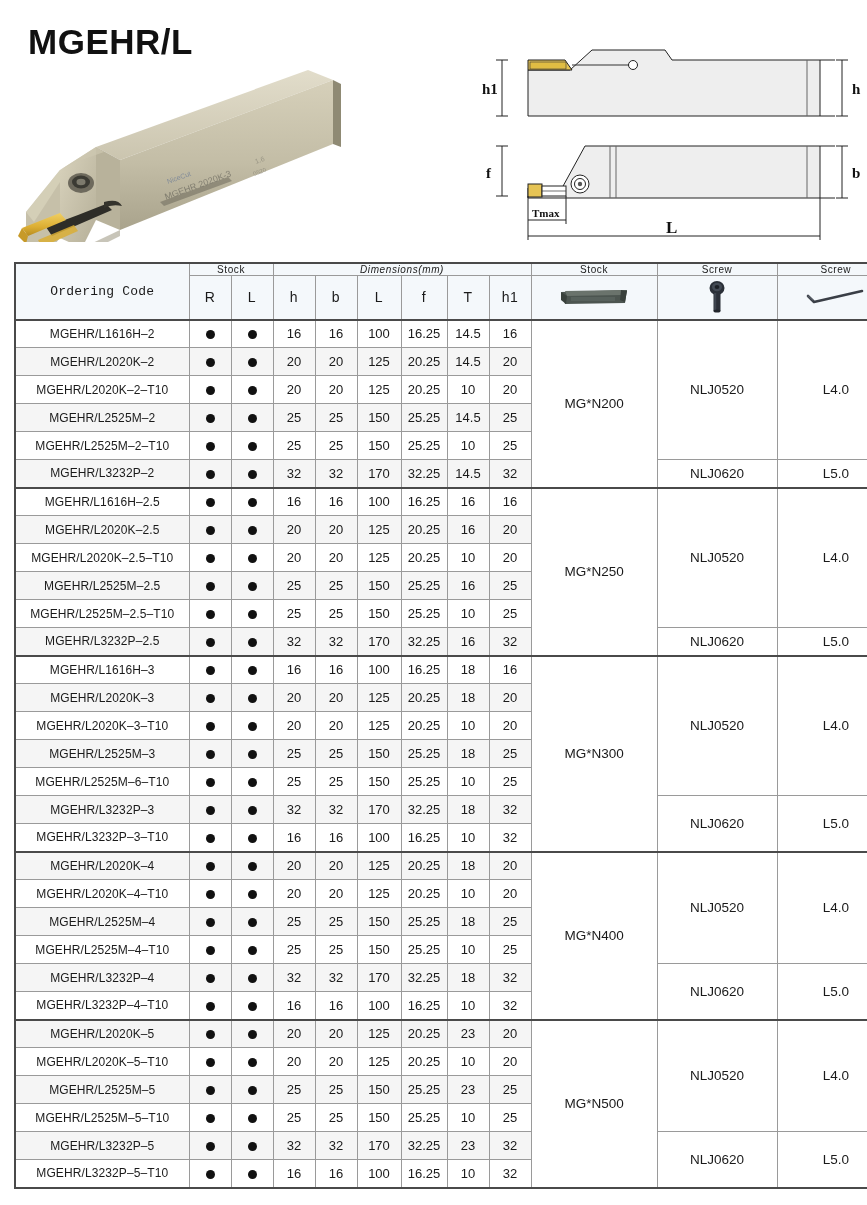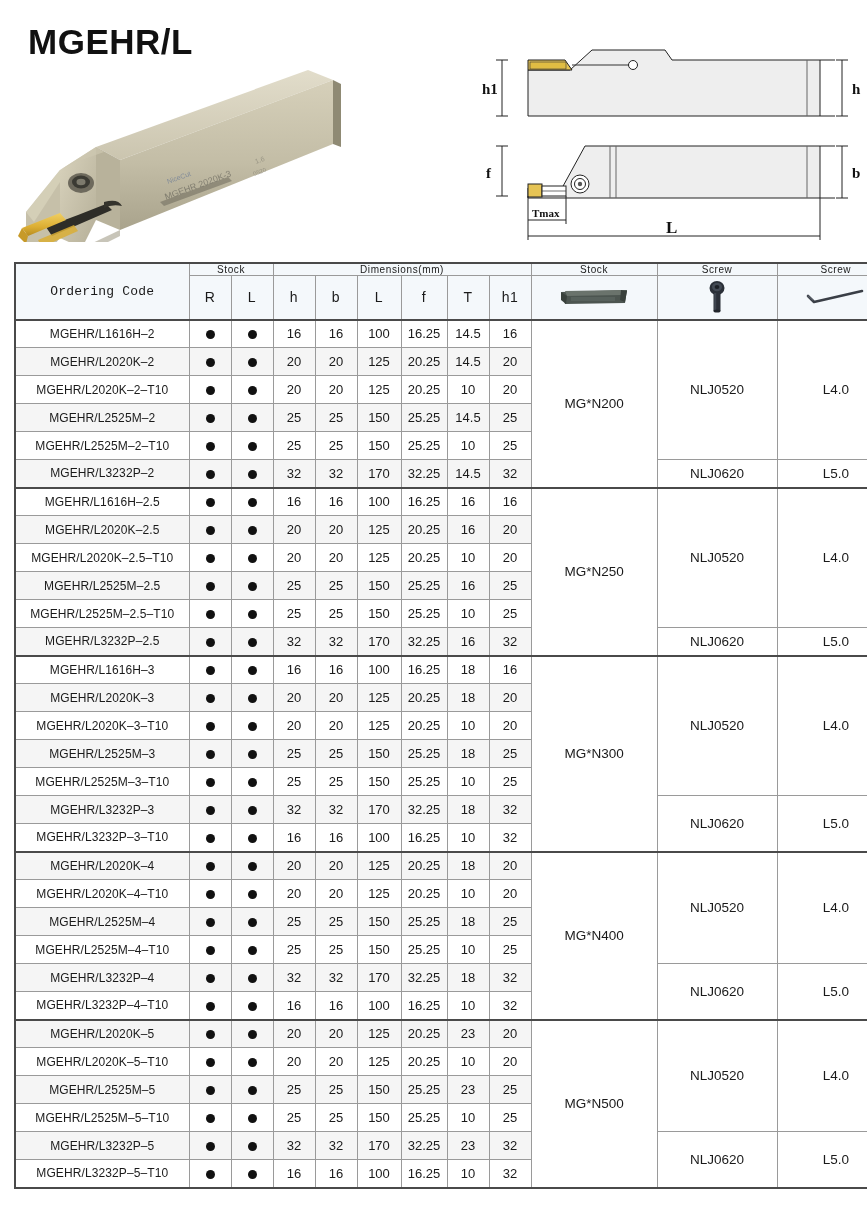--- a/index.html
+++ b/index.html
@@ -79,21 +79,21 @@
     font-size: 10px;
     letter-spacing: 0.6px;
   }
   th.ordering {
     width: 174px;
     font-size: 13px;
     letter-spacing: 0.2px;
     font-family: Liberation Mono, monospace;
   }
   th.stock-group { width: 84px; }
-  th.dims-group  { width: 248px; }
+  th.dims-group  { width: 248px; font-style: italic; }
   th.sub { height: 44px; font-size: 14px; }
 
   col.c-code  { width: 174px; }
   col.c-r     { width: 42px; }
   col.c-l     { width: 42px; }
   col.c-h     { width: 42px; }
   col.c-b     { width: 42px; }
   col.c-len   { width: 44px; }
   col.c-f     { width: 46px; }
   col.c-t     { width: 42px; }
@@ -525,21 +525,21 @@
           <td class="dot"><span class="bullet"></span></td>
           <td class="dot"><span class="bullet"></span></td>
           <td class="num">25</td>
           <td class="num">25</td>
           <td class="num">150</td>
           <td class="num">25.25</td>
           <td class="num">18</td>
           <td class="num">25</td>
         </tr>
         <tr>
-          <td class="code">MGEHR/L2525M–3–T10</td>
+          <td class="code">MGEHR/L2525M–6–T10</td>
           <td class="dot"><span class="bullet"></span></td>
           <td class="dot"><span class="bullet"></span></td>
           <td class="num">25</td>
           <td class="num">25</td>
           <td class="num">150</td>
           <td class="num">25.25</td>
           <td class="num">10</td>
           <td class="num">25</td>
         </tr>
         <tr class="shade">

